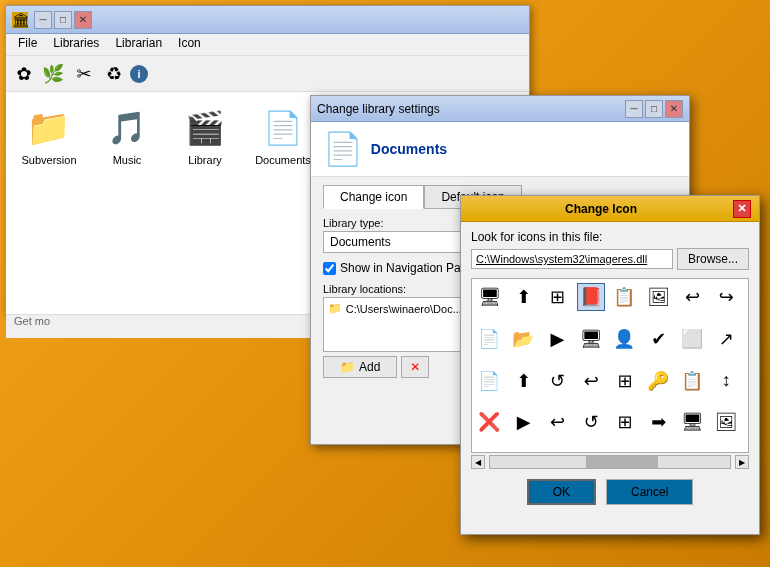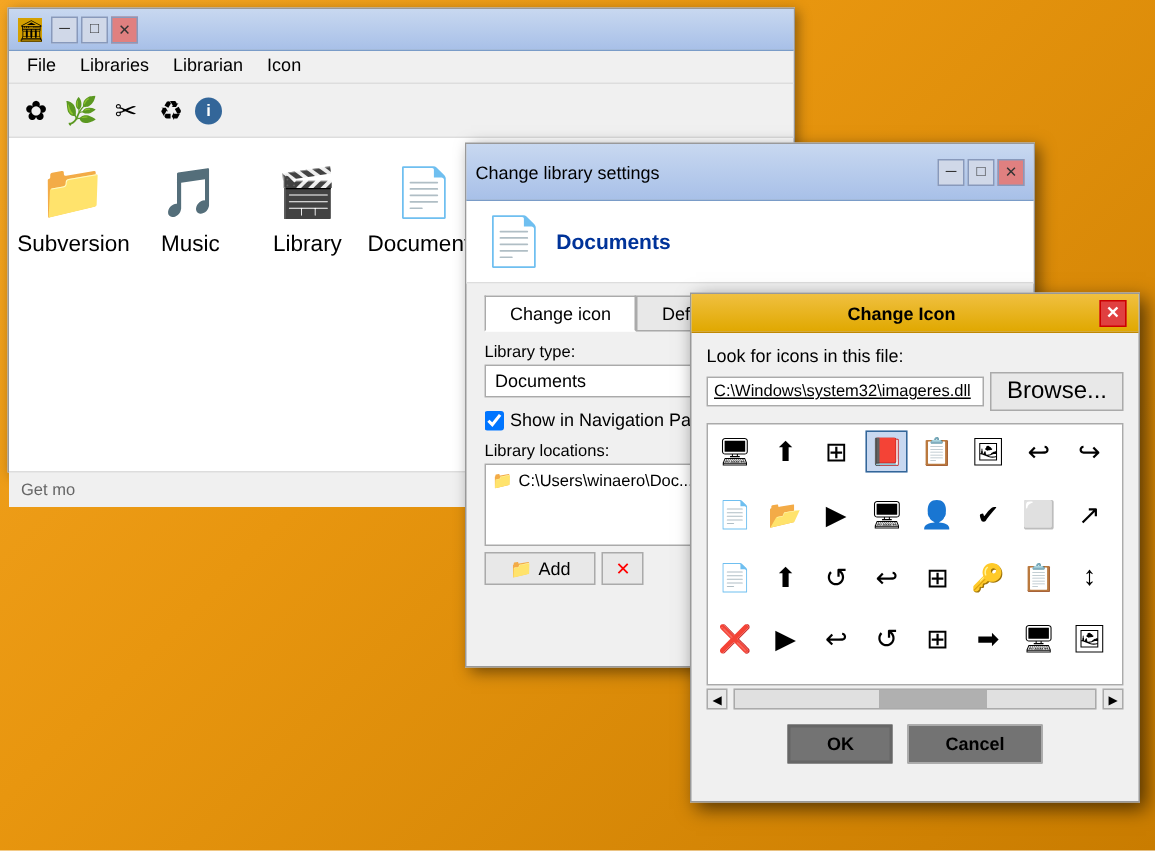--- a/index.html
+++ b/index.html
@@ -122,51 +122,50 @@
     .lib-icon {
       width: 48px;
       height: 48px;
       display: flex;
       align-items: center;
       justify-content: center;
       font-size: 36px;
     }
 
     .lib-label {
-      font-size: 15px;
+      font-size: 11px;
       text-align: right;
       margin-top: 2px;
     }
 
     .status-bar {
       height: 24px;
       background: #f0f0f0;
       border-top: 1px solid #ddd;
       display: flex;
-      align-items: center;
       padding: 0 8px;
       font-size: 11px;
       color: #666;
     }
 
     
     .lib-settings-dialog {
       position: absolute;
       top: 95px;
       left: 310px;
       width: 380px;
       height: 350px;
       background: #f0f0f0;
       border: 1px solid #999;
       box-shadow: 3px 3px 10px rgba(0,0,0,0.5);
     }
 
     .dialog-title-bar {
       background: linear-gradient(to bottom, #c8d8f0 0%, #a8c0e8 100%);
-      height: 38px;
+      height: 26px;
       display: flex;
       align-items: center;
       padding: 0 6px;
       border-bottom: 1px solid #7a9cc8;
     }
 
     .dialog-title-text {
       flex: 1;
       font-size: 12px;
       color: #000;
@@ -351,21 +350,21 @@
       padding: 3px 4px;
       font-size: 11px;
       text-decoration: underline;
     }
 
     .ci-browse-btn {
       padding: 3px 10px;
       background: #e8e8e8;
       border: 1px solid #aaa;
       cursor: pointer;
-      font-size: 16px;
+      font-size: 12px;
       white-space: nowrap;
     }
 
     .ci-select-label {
       font-size: 12px;
       margin-bottom: 6px;
     }
 
     .icons-grid {
       display: grid;
@@ -427,25 +426,24 @@
 
     .ci-dialog-buttons {
       display: flex;
       justify-content: center;
       gap: 10px;
       margin-top: 10px;
     }
 
     .ci-ok-btn, .ci-cancel-btn {
       padding: 4px 24px;
-      background: #737373;
-      border: 1px solid #aaa;
-      cursor: pointer;
-      font-size: 12px;
-      font-weight: bold;
+      background: #0369a1;
+      border: 1px solid #aaa;
+      cursor: pointer;
+      font-size: 12px;
     }
 
     .ci-ok-btn { border: 2px solid #666; }
 
     
     .main-content-wrapper {
       height: calc(100% - 86px);
       overflow: hidden;
     }
 

